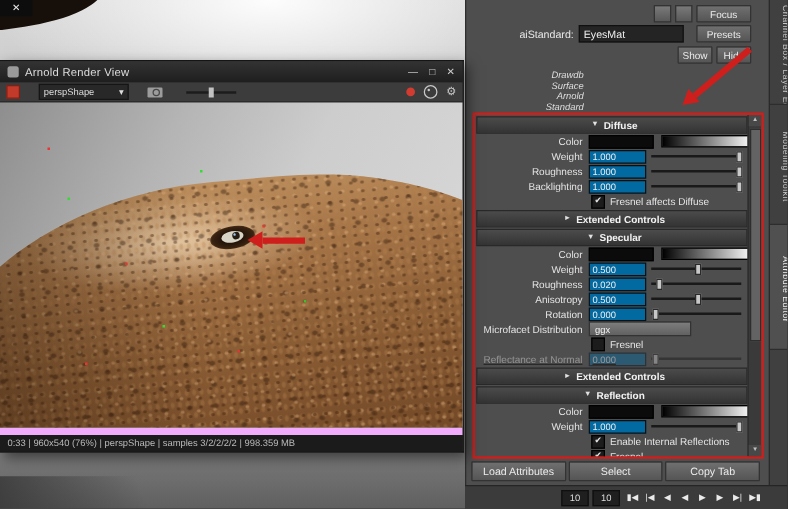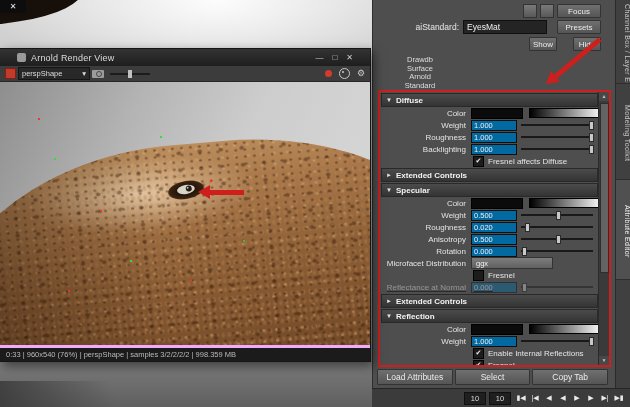--- a/index.html
+++ b/index.html
@@ -16,28 +16,28 @@
   #vp-close{position:absolute;left:0;top:0;width:26px;height:13px;background:#0d0d0d;
     color:#ececec;font-size:8px;display:flex;align-items:center;justify-content:center;z-index:3;}
   .floor-shadow{position:absolute;left:0;bottom:0;width:160px;height:26px;
     background:linear-gradient(70deg,#3e3e3e,rgba(62,62,62,0) 70%);}
 
   
   #rv{position:absolute;left:0;top:48px;width:370px;height:312px;background:#2f2f2f;
     border:1px solid #151515;border-left:none;box-shadow:3px 4px 10px rgba(0,0,0,.5);
     display:flex;flex-direction:column;z-index:2;}
   .rv-titlebar{height:17px;background:linear-gradient(#333,#1e1e1e);display:flex;align-items:center;
-    padding:0 17px;color:#dcdcdc;font-size:9px;flex:0 0 auto;}
+    padding:0 6px;color:#dcdcdc;font-size:9px;flex:0 0 auto;}
   .rv-appicon{width:9px;height:9px;background:#9a9a9a;border-radius:2px;margin-right:5px;}
   .rv-title{letter-spacing:.2px;}
   .rv-winbtns{margin-left:auto;display:flex;gap:9px;font-size:8px;color:#cfcfcf;}
   .rv-menubar{height:15px;background:#464646;border-bottom:1px solid #2b2b2b;display:flex;
     align-items:center;gap:14px;padding:0 8px;color:#e6e6e6;font-size:8.5px;flex:0 0 auto;}
   .rv-toolbar{height:15px;background:#3c3c3c;border-bottom:1px solid #262626;display:flex;
-    align-items:center;padding:0 5px;gap:2px;flex:0 0 auto;}
+    align-items:center;padding:0 5px;gap:15px;flex:0 0 auto;}
   .tb-red{width:9px;height:9px;background:#c13a2a;border:1px solid #7e2015;}
   .tb-dd{height:11px;background:#282828;border:1px solid #151515;color:#ddd;font-size:7.5px;
     display:flex;align-items:center;justify-content:space-between;padding:0 3px;width:64px;}
   .tb-cam{width:12px;height:8px;background:#9c9c9c;border-radius:1px;position:relative;}
   .tb-cam::after{content:"";position:absolute;right:2px;top:1.5px;width:4px;height:4px;
     border:1px solid #474747;border-radius:50%;}
   .tb-zoom{width:40px;height:2px;background:#1c1c1c;position:relative;margin-left:4px;}
   .tb-zoom-h{position:absolute;width:4px;height:8px;top:-3px;left:45%;background:#c2c2c2;}
   .tb-right{margin-left:auto;display:flex;align-items:center;gap:7px;}
   .tb-dot{width:7px;height:7px;border-radius:50%;background:#d23b2f;}
@@ -63,21 +63,21 @@
   .eye-socket{position:absolute;left:168px;top:99px;width:36px;height:18px;transform:rotate(-10deg);
     border-radius:50%;background:radial-gradient(#1c0f06 25%, #3a2310 65%, rgba(58,35,16,0) 100%);z-index:3;}
   .eyeball{position:absolute;left:9px;top:4px;width:18px;height:9px;border-radius:50%;
     background:#d8d4c6;overflow:hidden;}
   .pupil{position:absolute;left:9px;top:1px;width:6px;height:6px;border-radius:50%;background:#241c12;}
   .glint{position:absolute;left:10px;top:2px;width:2px;height:2px;border-radius:50%;background:#9fc6ef;}
   .noise{position:absolute;left:38px;top:36px;width:2px;height:2px;background:#e33;
     box-shadow:16px 40px 0 #3d3,62px 92px 0 #e33,122px 18px 0 #3d3,172px 62px 0 #e33,
     92px 142px 0 #3d3,30px 172px 0 #e33,205px 122px 0 rgba(51,221,51,.8),152px 162px 0 rgba(238,51,51,.8);}
   .rv-status{height:13px;background:#1b1b1b;color:#bababa;font-size:7.5px;display:flex;
-    align-items:center;padding:0 6px;border-top:3px solid #f0abfc;flex:0 0 auto;white-space:nowrap;overflow:hidden;text-align:right;}
+    align-items:center;padding:0 6px;border-top:6px solid #f0abfc;flex:0 0 auto;white-space:nowrap;overflow:hidden;text-align:right;}
 
   
   .r-arrow{position:absolute;display:flex;align-items:center;z-index:6;}
   .r-arrow .head{width:0;height:0;border-top:7px solid transparent;border-bottom:7px solid transparent;
     border-right:12px solid #cf1f1c;}
   .r-arrow .shaft{height:5px;background:#cf1f1c;}
   #arrow-eye{left:198px;top:103px;}
   #arrow-panel{left:546px;top:77px;transform:rotate(-40deg);transform-origin:0 50%;}
 
   
@@ -87,35 +87,35 @@
     height:14px;display:flex;align-items:center;justify-content:center;border-radius:1px;
     font-family:inherit;padding:0 4px;box-sizing:border-box;}
   .w46{width:44px;} .w28{width:28px;}
   .mini{width:12px;height:12px;background:linear-gradient(#7a7a7a,#585858);border:1px solid #333;}
   .ae-r1{position:absolute;top:4px;right:15px;display:flex;gap:3px;align-items:center;}
   .ae-r2{position:absolute;top:20px;left:4px;right:15px;display:flex;align-items:center;justify-content:flex-end;}
   .ae-lbl{color:#e8e8e8;font-size:8.5px;margin-right:4px;}
   .ae-input{width:76px;height:12px;background:#242424;border:1px solid #101010;color:#f0f0f0;
     font-size:8.5px;display:flex;align-items:center;padding:0 3px;}
   .ml10{margin-left:10px;}
-  .ae-r3{position:absolute;top:37px;right:15px;display:flex;gap:16px;}
-  .ae-tree{position:absolute;top:56px;left:0;width:94px;text-align:center;color:#dedede;
-    font-size:7.5px;line-height:8.5px;}
+  .ae-r3{position:absolute;top:37px;right:15px;display:flex;gap:3px;}
+  .ae-tree{position:absolute;top:56px;left:0;width:94px;text-align:right;color:#dedede;
+    font-size:7.5px;line-height:8.5px;font-style:italic;}
 
   .ae-box{position:absolute;left:5px;top:90px;width:229px;height:273px;border:2px solid #cf1f1c;
     background:#4e4e4e;overflow:hidden;box-sizing:content-box;}
   .ae-sections{position:absolute;left:0;top:0;right:10px;}
   .ae-scroll{position:absolute;top:0;right:0;bottom:0;width:10px;background:#3a3a3a;border-left:1px solid #2b2b2b;}
   .ae-scroll .arrowbox{position:absolute;left:0;width:10px;height:9px;background:#484848;color:#c0c0c0;
     font-size:5px;text-align:center;line-height:9px;}
   .ae-scroll .up{top:0;} .ae-scroll .down{bottom:0;}
   .ae-scroll .thumb{position:absolute;left:1px;top:11px;width:7px;height:168px;background:#636363;border:1px solid #2e2e2e;}
 
   .sect{height:12px;margin:1px 1px 0 1px;background:linear-gradient(#4b4b4b,#343434);
-    border:1px solid #292929;display:flex;align-items:center;color:#f2f2f2;font-size:8px;font-weight:bold;}
+    border:1px solid #292929;display:flex;align-items:center;color:#f2f2f2;font-size:8px;font-weight:bold;justify-content:center;}
   .sect .caret{font-size:6px;margin:0 4px;color:#e2e2e2;font-weight:normal;}
   .row{height:12px;display:flex;align-items:center;padding-left:2px;}
   .lbl{width:84px;text-align:right;padding-right:5px;color:#e4e4e4;font-size:8px;white-space:nowrap;
     overflow:hidden;flex:0 0 auto;}
   .val{width:40px;height:9px;background:#0369a1;border:1px solid #0f0f0f;color:#efefef;font-size:7.5px;
     display:flex;align-items:center;padding:0 2px;flex:0 0 auto;}
   .sld{position:relative;width:72px;height:9px;margin-left:4px;flex:0 0 auto;}
   .sld::before{content:"";position:absolute;left:0;right:0;top:3.5px;height:2px;background:#191919;}
   .sld .h{position:absolute;top:0;width:5px;height:9px;background:#c8c8c8;border:1px solid #2a2a2a;box-sizing:border-box;}
   .swatch{width:50px;height:9px;background:#0b0b0b;border:1px solid #000;flex:0 0 auto;}
@@ -133,21 +133,21 @@
   .ae-footer .aebtn{flex:1;height:16px;font-size:8.5px;}
 
   
   #sidestrip{position:absolute;left:615px;top:0;width:15px;height:388px;background:#404040;border-left:1px solid #2a2a2a;}
   .vtab{writing-mode:vertical-rl;font-size:7px;color:#c8c8c8;width:15px;text-align:center;
     letter-spacing:.4px;border-bottom:1px solid #2d2d2d;white-space:nowrap;overflow:hidden;box-sizing:border-box;padding-top:4px;}
   .vtab.active{background:#505050;color:#f2f2f2;}
 
   
   #playback{position:absolute;left:372px;top:388px;width:258px;height:19px;background:#3b3b3b;
-    border-top:1px solid #252525;display:flex;align-items:center;justify-content:flex-end;padding-right:4px;box-sizing:border-box;}
+    border-top:1px solid #252525;display:flex;align-items:center;justify-content:flex-end;padding-right:19px;box-sizing:border-box;}
   .pb-field{width:20px;height:11px;background:#1f1f1f;border:1px solid #0f0f0f;color:#ddd;font-size:7.5px;
     display:flex;align-items:center;justify-content:center;margin-right:3px;}
   .pb-btn{min-width:12px;height:14px;color:#eaeaea;font-size:7px;display:flex;align-items:center;
     justify-content:center;background:transparent;border:none;font-family:inherit;padding:0 1px;}
 </style>
 </head>
 <body>
 
 <div id="stage">
 

